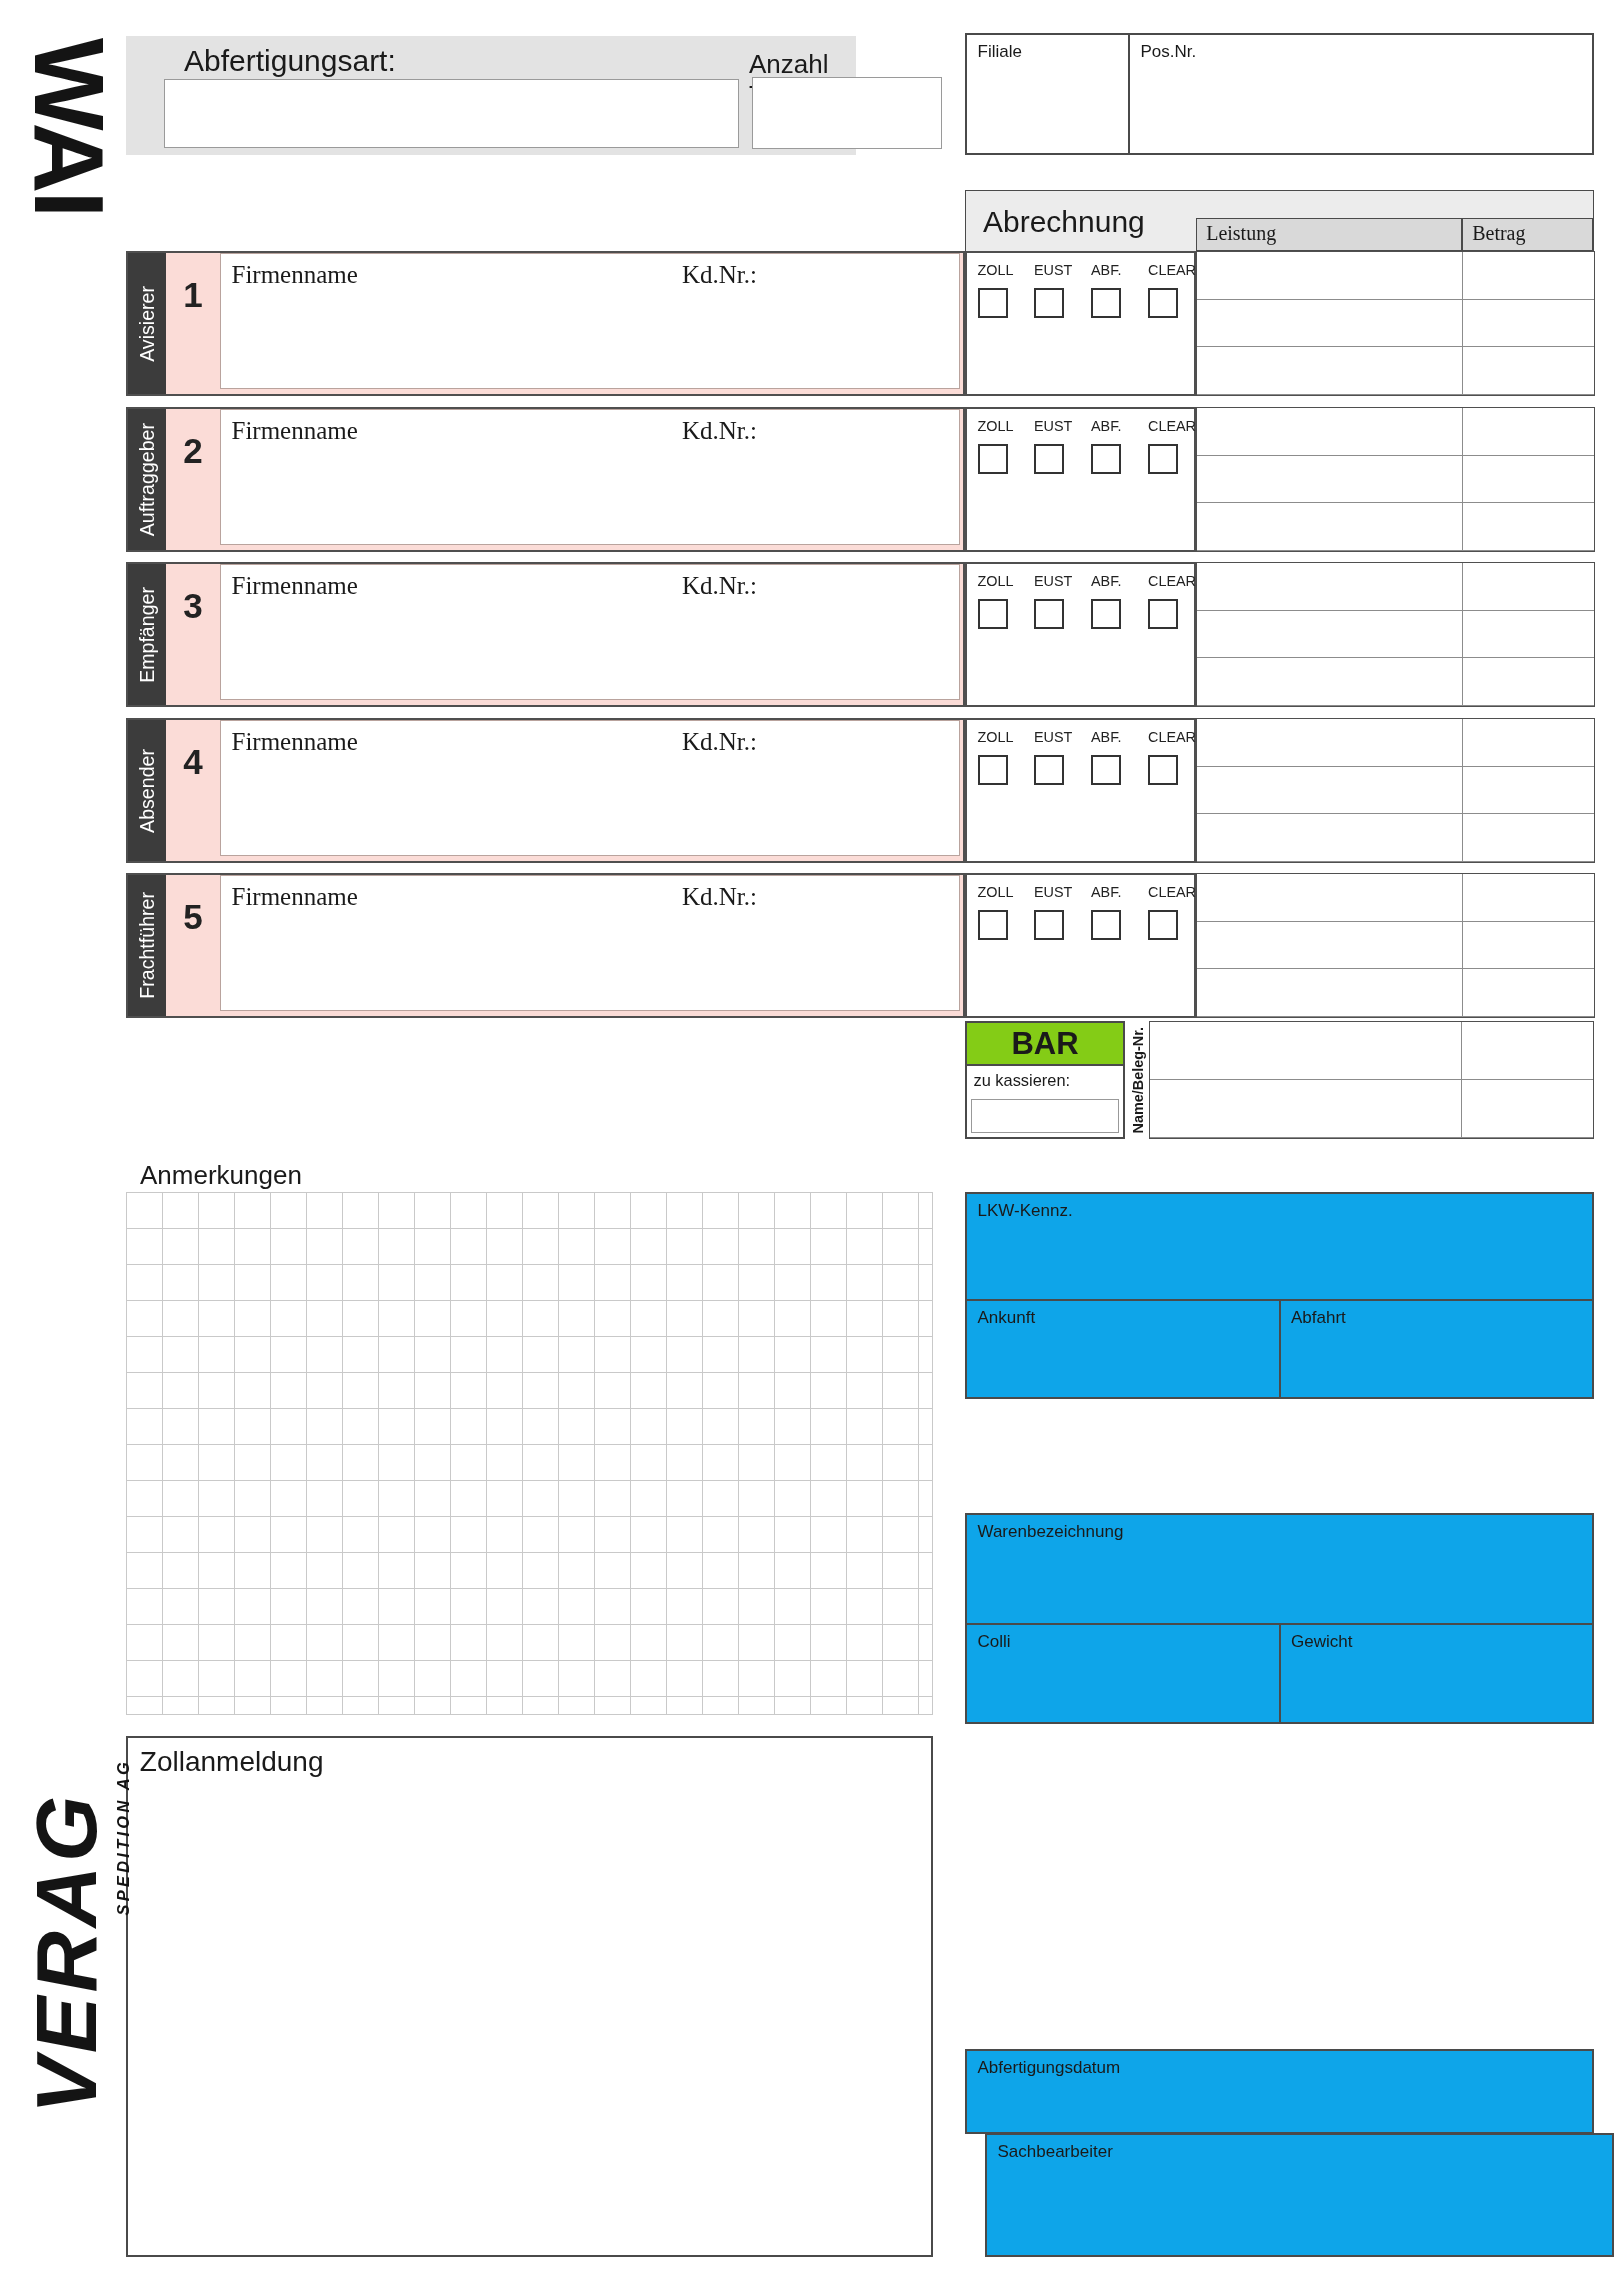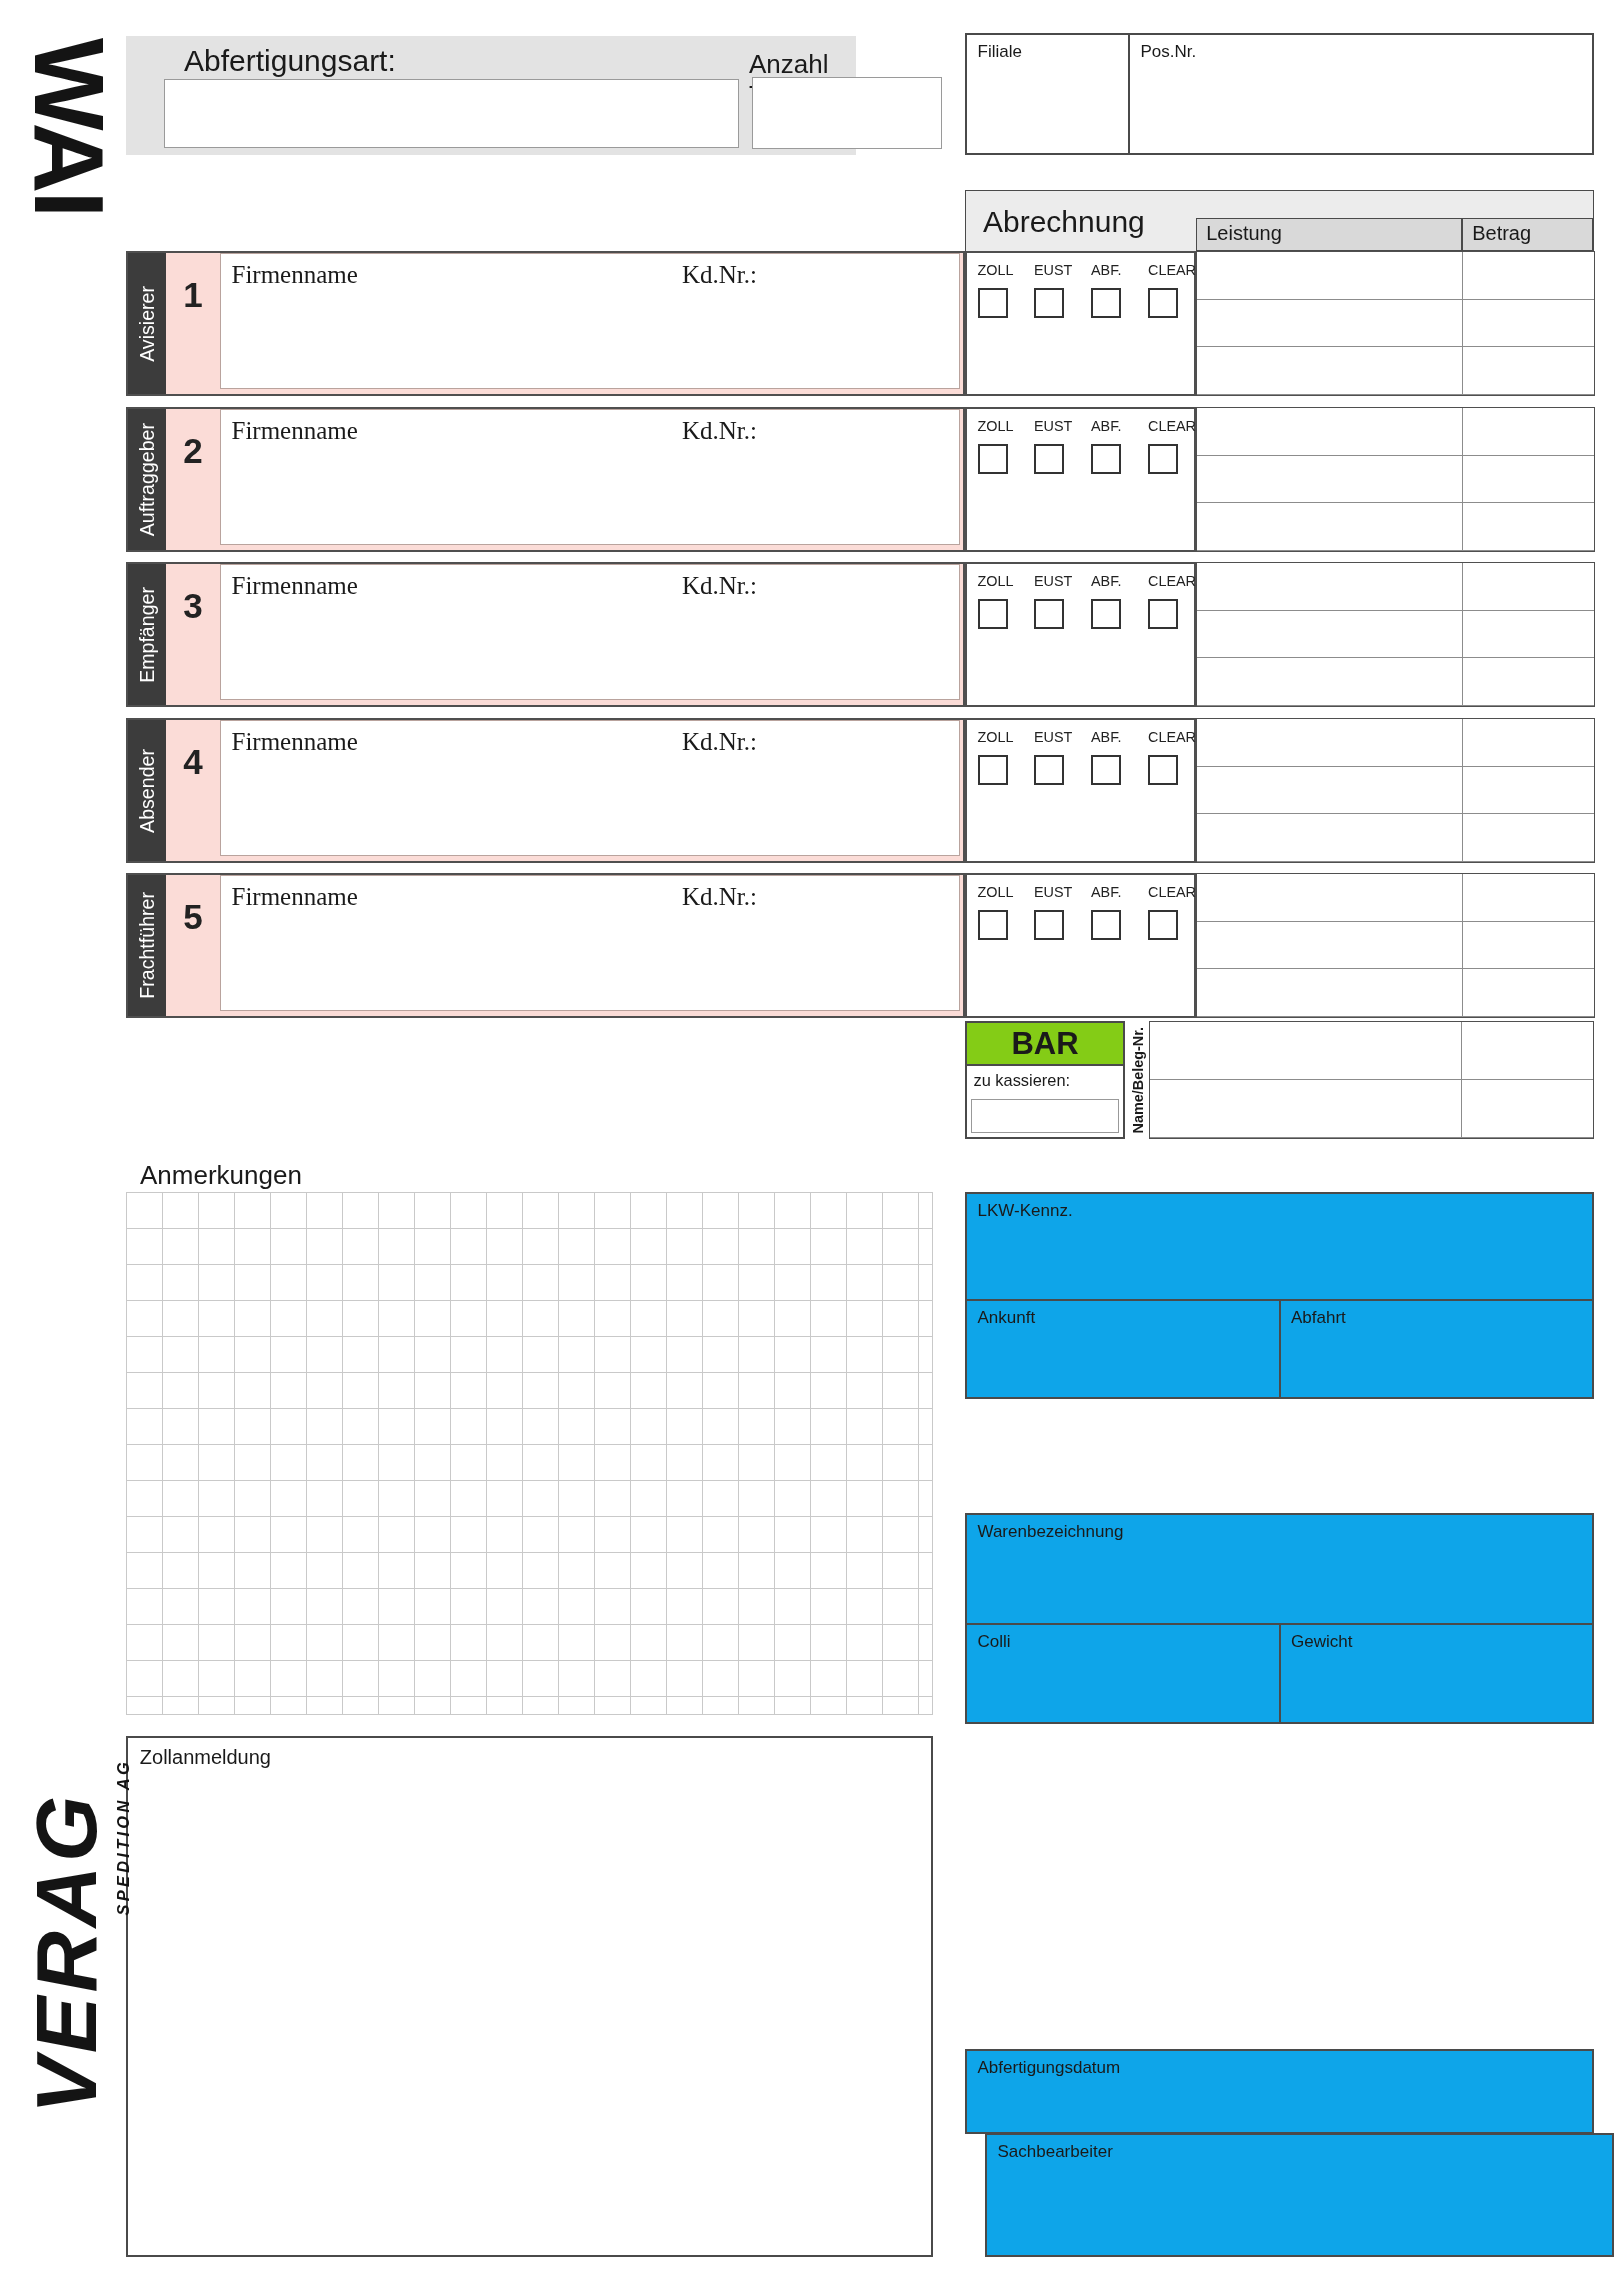--- a/index.html
+++ b/index.html
@@ -31,21 +31,21 @@
 
   
   .filiale-box { position:absolute; left:965px; top:33px; width:629px; height:122px; border:2px solid #4a4a4a; background:#fff; }
   .filiale-cell { position:absolute; left:0; top:0; width:163px; height:100%; border-right:2px solid #4a4a4a; }
   .posnr-cell   { position:absolute; left:163px; top:0; right:0; height:100%; }
   .fld-lbl { display:block; font-size:17px; padding:6.5px 0 0 10.5px; }
 
   
   .abr-head { position:absolute; left:965px; top:190px; width:629px; height:62px; border:1.3px solid #4a4a4a; background:#ececec; }
   .abr-title { position:absolute; left:17px; top:14.4px; font-size:30px; }
-  .abr-col-head { position:absolute; bottom:0; height:33px; background:#d9d9d9; border:1.3px solid #4a4a4a; font-size:20px; line-height:29.4px; padding-left:9.2px; }
+  .abr-col-head { position:absolute; bottom:0; height:33px; background:#d9d9d9; border:1.3px solid #4a4a4a; font-size:20px; line-height:29.4px; padding-left:9.2px;font-family:Liberation Serif, serif; }
   .abr-col-head.leistung { left:230px; width:266px; }
   .abr-col-head.betrag   { left:496px; width:131px; }
 
   
   .party-row { position:absolute; left:126px; width:1468px; height:145px; }
   .row-1 { top:251px; } .row-2 { top:407px; } .row-3 { top:562px; } .row-4 { top:718px; } .row-5 { top:873px; }
 
   .row-main { position:absolute; left:0; top:0; width:839px; height:145px; background:#fbdcd7; border:2px solid #4f4f4f; }
   .role-bar { position:absolute; left:0; top:0; width:38px; height:100%; background:#3c3c3c; display:flex; align-items:center; justify-content:center; }
   .role-text { color:#ffffff; font-size:19.6px; }
@@ -88,21 +88,21 @@
   .panel { position:absolute; left:965px; width:629px; border:2px solid #4a4a4a; background:#0ea5e9; }
   .lkw-box { top:1192px; height:207px; }
   .panel-split { position:absolute; left:0; right:0; bottom:0; border-top:2px solid #4a4a4a; display:flex; }
   .lkw-box .panel-split { top:105px; }
   .waren-box { top:1513px; height:211px; }
   .waren-box .panel-split { top:108px; }
   .half { flex:1; }
   .half.first { border-right:2px solid #4a4a4a; }
 
   .zoll-box { position:absolute; left:126px; top:1736px; width:807px; height:521px; border:2px solid #4a4a4a; background:#fff; }
-  .zoll-lbl { font-size:20px; padding:7.9px 0 0 11.8px; display:block; }
+  .zoll-lbl { font-size:28px; padding:7.9px 0 0 11.8px; display:block; }
 
   .datum-box { top:2049px; height:85px; }
   .sach-box  { top:2133px; height:124px;margin-left:20px; }
 
   
   .verag {
     position:absolute; left:18.3px; top:1748px; width:98px; height:366px;
     display:flex; align-items:flex-end; justify-content:center;
     font-size:85px; font-weight:bold; font-style:italic; letter-spacing:3.9px; color:#141414;
   }

